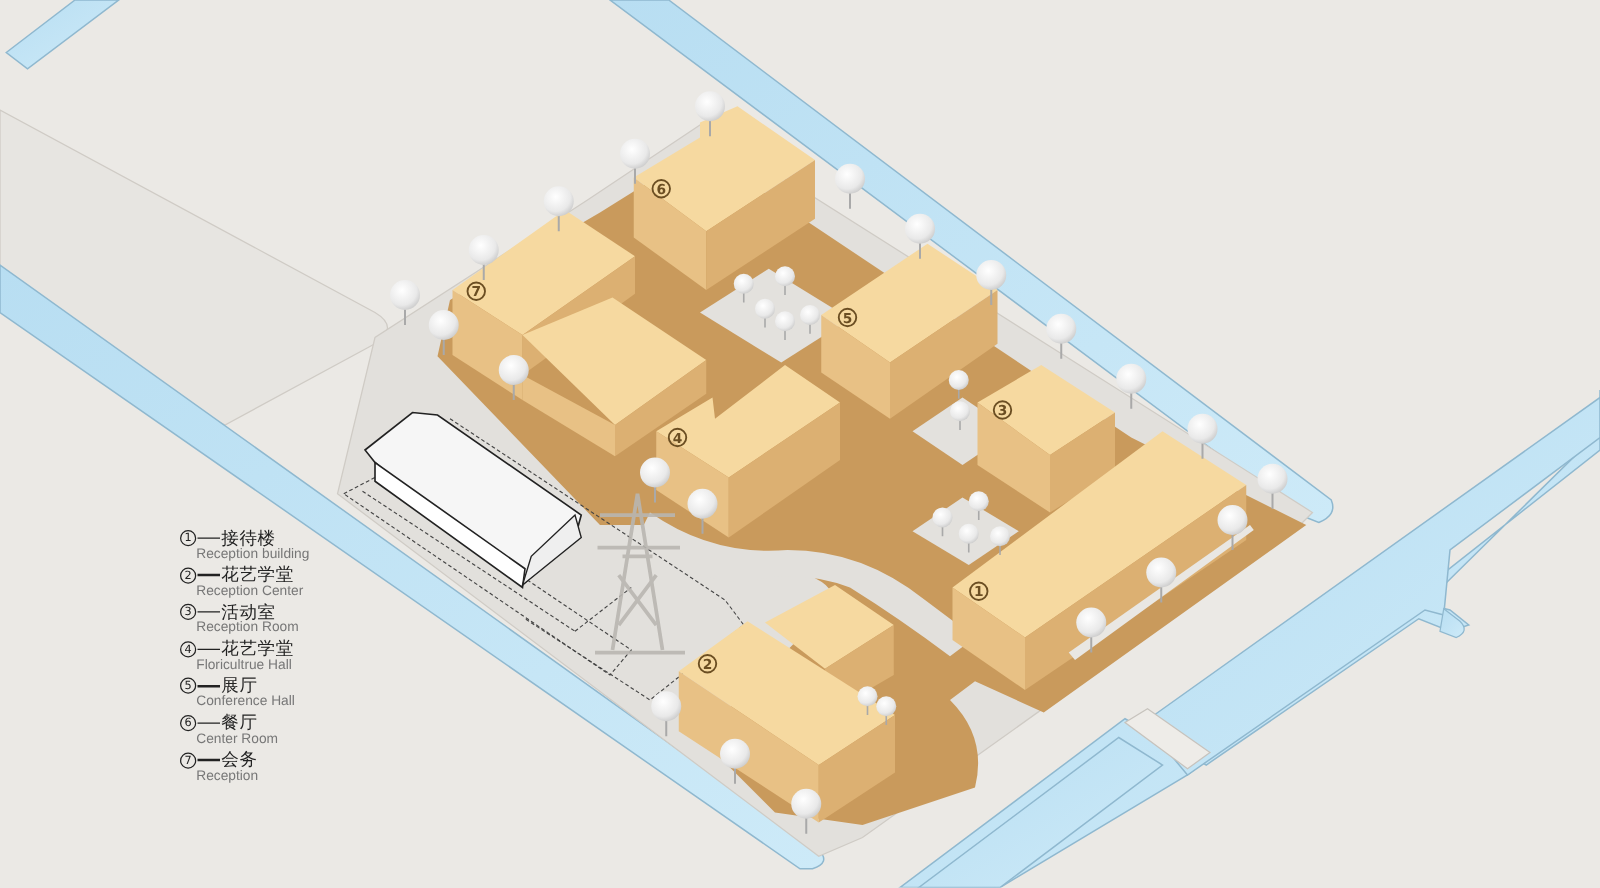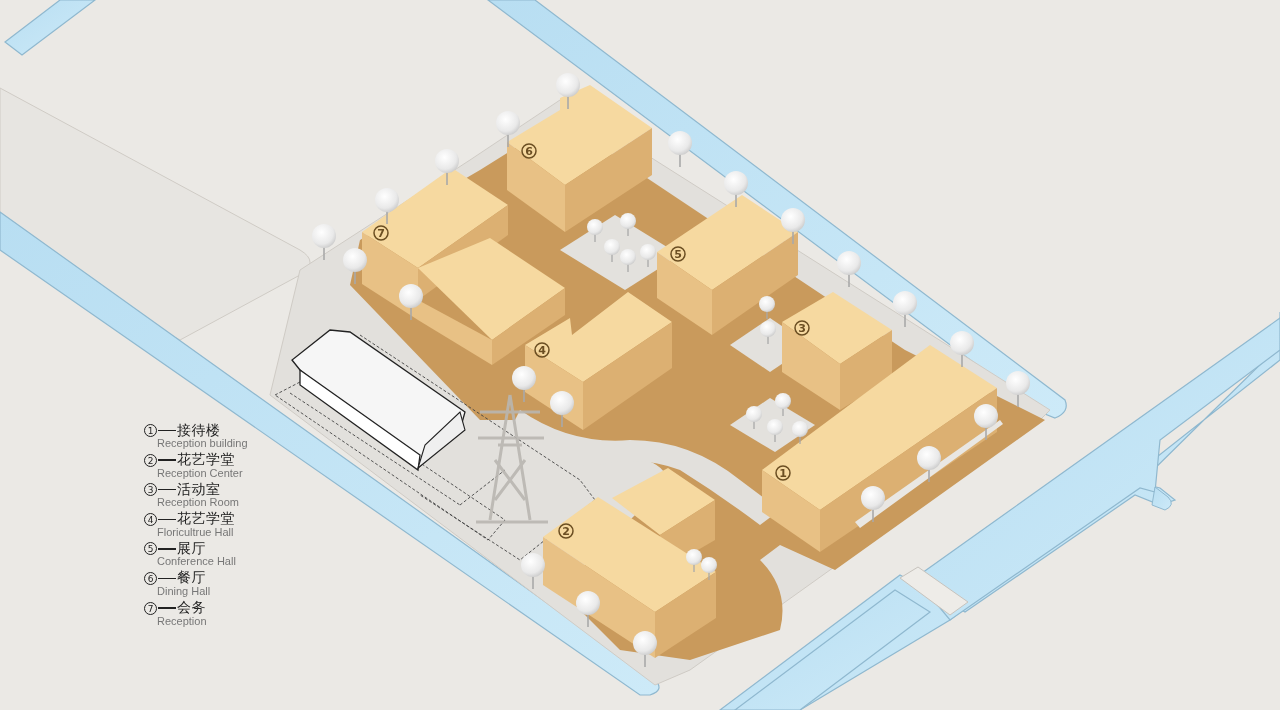--- a/index.html
+++ b/index.html
@@ -261,21 +261,21 @@
       <span class="legend-zh">展厅</span>
     </div>
     <div class="legend-en">Conference Hall</div>
   </div>
   <div class="legend-item">
     <div class="legend-head">
       <span class="legend-num">6</span>
       <span class="legend-dash"></span>
       <span class="legend-zh">餐厅</span>
     </div>
-    <div class="legend-en">Dining Hall</div>
+    <div class="legend-en">Center Room</div>
   </div>
   <div class="legend-item">
     <div class="legend-head">
       <span class="legend-num">7</span>
       <span class="legend-dash"></span>
       <span class="legend-zh">会务</span>
     </div>
     <div class="legend-en">Reception</div>
   </div>
 </div>

